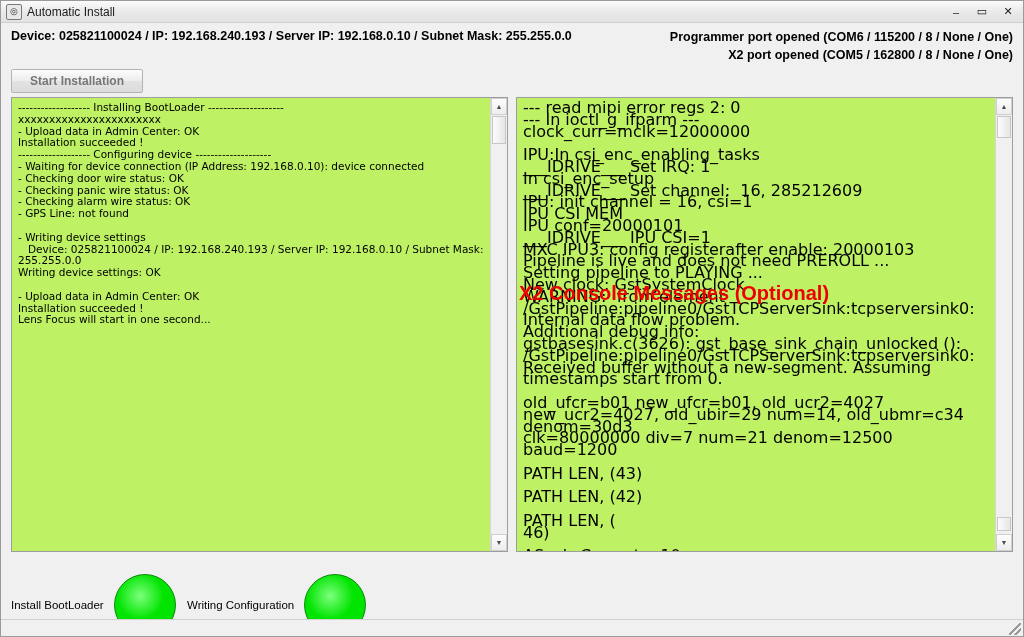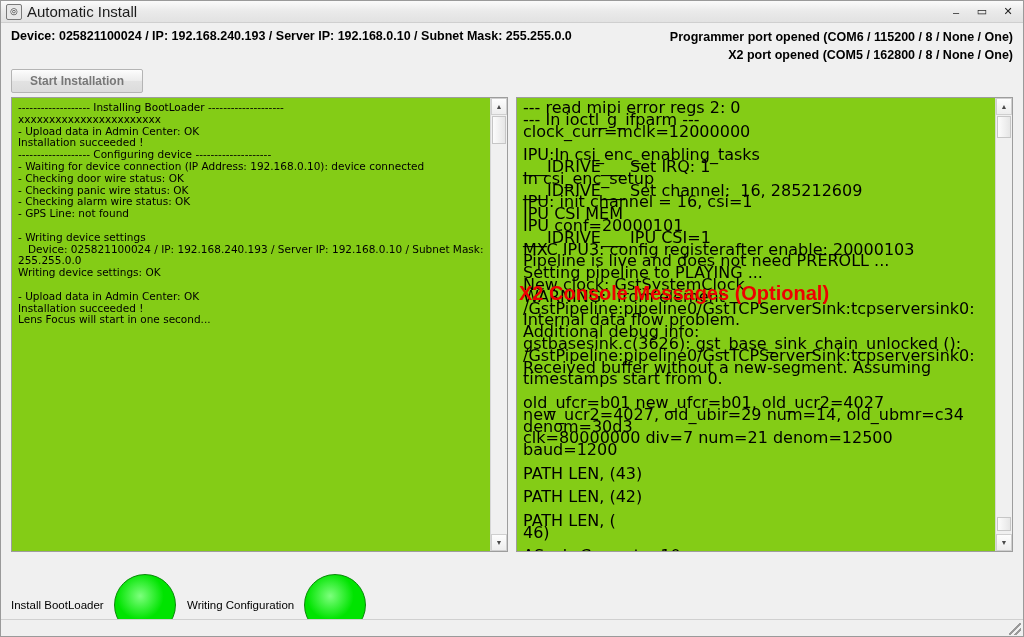--- a/index.html
+++ b/index.html
@@ -39,21 +39,21 @@
     border: 1px solid #7a7a7a;
     display: inline-flex;
     align-items: center;
     justify-content: center;
     margin-right: 5px;
     font-size: 9px;
     color: #333;
     line-height: 1;
   }
   .title-text {
-    font-size: 15px;
+    font-size: 12px;
     color: #1b1b1b;
   }
   .title-buttons {
     margin-left: auto;
     display: flex;
     align-items: center;
     height: 100%;
   }
   .tbtn {
     width: 26px;
@@ -111,21 +111,21 @@
   .panels {
     position: relative;
     margin: 0 10px;
     height: 455px;
     display: flex;
     gap: 8px;
   }
   .panel {
     position: relative;
     flex: 1 1 0;
-    background: #84cc16;
+    background: #bef264;
     border: 1px solid #9d9d9d;
     box-sizing: border-box;
     overflow: hidden;
   }
   .panel-inner {
     position: absolute;
     left: 0; top: 0; right: 17px; bottom: 0;
     padding: 4px 4px 4px 6px;
     box-sizing: border-box;
     overflow: hidden;

